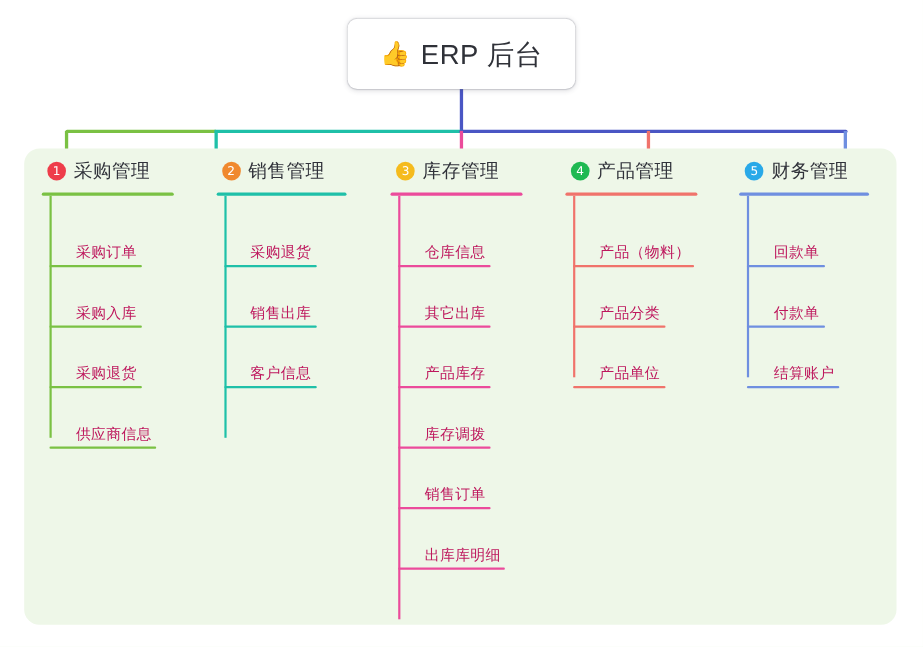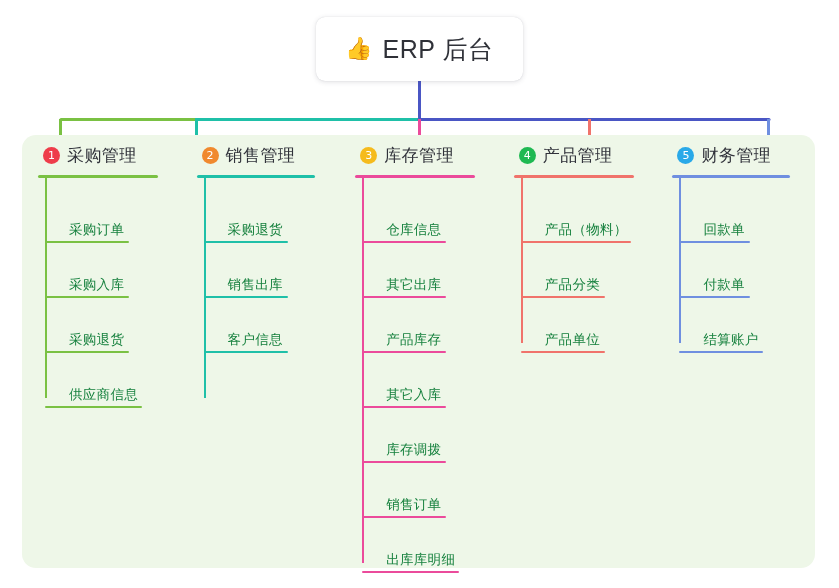--- a/index.html
+++ b/index.html
@@ -136,21 +136,21 @@
     position: relative;
     height: 55px;
     margin-left: 9px;
     padding-left: 24px;
     box-sizing: border-box;
     display: flex;
     align-items: flex-end;
   }
   .item-label {
     font-size: 13.5px;
-    color: #15803d;
+    color: #be185d;
     white-space: nowrap;
     padding-bottom: 4px;
     letter-spacing: 0.3px;
     text-align: right;
   }
   .item-underline {
     position: absolute;
     left: 0;
     bottom: 0;
     height: 2px;
@@ -251,24 +251,20 @@
           </div>
           <div class="item">
             <span class="item-label">其它出库</span>
             <div class="item-underline" style="background: rgb(235, 75, 155); width: 84px;"></div>
           </div>
           <div class="item">
             <span class="item-label">产品库存</span>
             <div class="item-underline" style="background: rgb(235, 75, 155); width: 84px;"></div>
           </div>
           <div class="item">
-            <span class="item-label">其它入库</span>
-            <div class="item-underline" style="background: rgb(235, 75, 155); width: 84px;"></div>
-          </div>
-          <div class="item">
             <span class="item-label">库存调拨</span>
             <div class="item-underline" style="background: rgb(235, 75, 155); width: 84px;"></div>
           </div>
           <div class="item">
             <span class="item-label">销售订单</span>
             <div class="item-underline" style="background: rgb(235, 75, 155); width: 84px;"></div>
           </div>
           <div class="item">
             <span class="item-label">出库库明细</span>
             <div class="item-underline" style="background: rgb(235, 75, 155); width: 97px;"></div>

